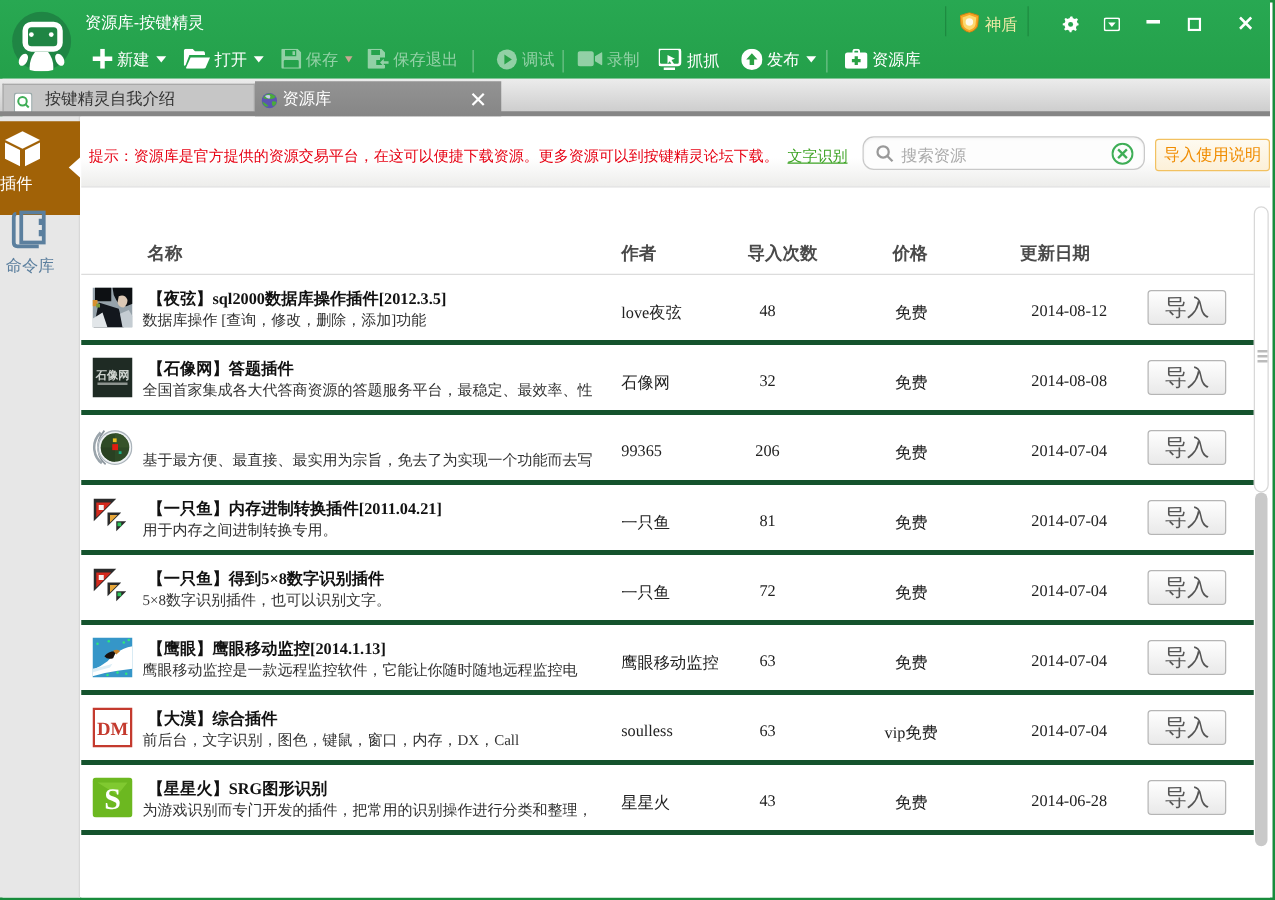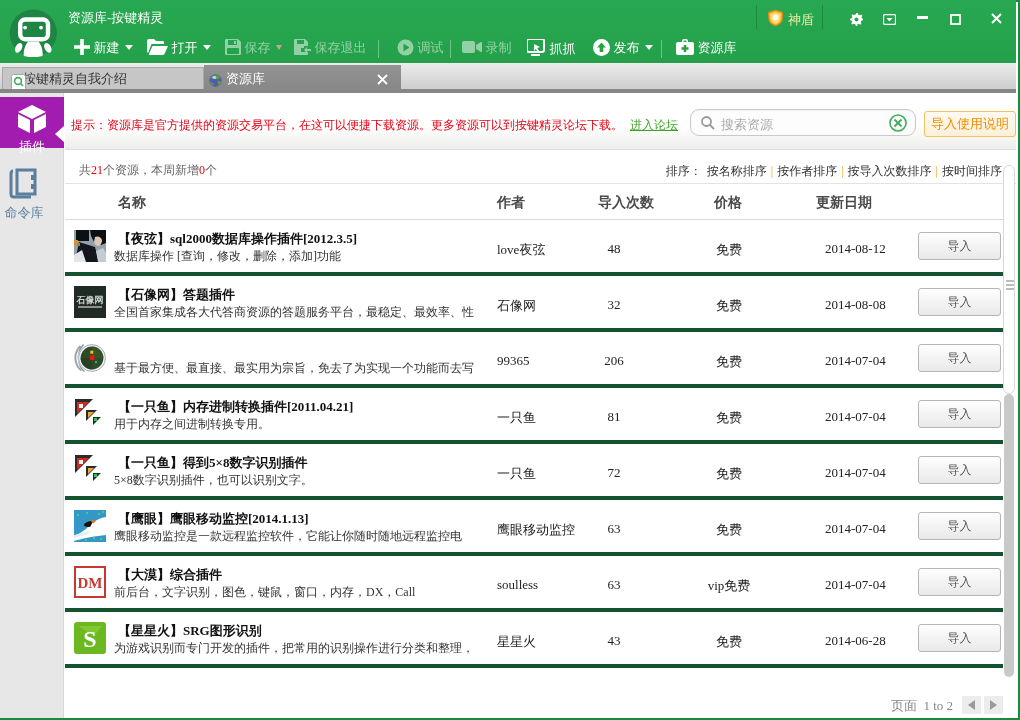--- a/index.html
+++ b/index.html
@@ -19,21 +19,21 @@
 .caret { display:inline-block; width:0; height:0; border-left:4px solid transparent; border-right:4px solid transparent; border-top:5px solid #fff; vertical-align:middle; margin-left:5px; margin-bottom:2px; }
 
 .wctl { position:absolute; top:8px; color:#fff; } .wctl svg { display:block; }
 
 #tabbar { position:absolute; left:0; top:63px; width:1016px; height:30px; background:linear-gradient(#ececec,#c9c9c9); }
 #tab1 { position:absolute; left:2px; top:4px; width:202px; height:22px; background:#c6c6c6; border:1px solid #a9a9a9; border-bottom:none; color:#333; font-size:13px; line-height:22px; }
 #tab2 { position:absolute; left:204px; top:2px; width:197px; height:28px; background:linear-gradient(#939393,#868686); color:#fff; font-size:13px; line-height:28px; z-index:2; }
 #tabstrip { position:absolute; left:0; top:26px; width:1016px; height:4px; background:#868686; z-index:1; }
 
 #sidebar { position:absolute; left:0; top:93px; width:64px; height:625px; background:#e7e7e7; border-right:1px solid #d8d8d8; }
-#side1 { position:absolute; left:0; top:4px; width:64px; height:51px; background:#a21caf; color:#fff; font-size:13px; text-align:center; }
+#side1 { position:absolute; left:0; top:4px; width:64px; height:75px; background:#a16207; color:#fff; font-size:13px; }
 #side1 .notch { position:absolute; right:0; top:29px; width:0; height:0; border-top:8px solid transparent; border-bottom:8px solid transparent; border-right:9px solid #fff; }
 #side2 { position:absolute; left:0; top:68px; width:48px; height:62px; color:#5b7f9e; font-size:13px; text-align:center; }
 
 #content { position:absolute; left:65px; top:93px; width:951px; height:625px; background:#fff; }
 
 #hintbar { position:absolute; left:0; top:0; width:951px; height:57px; background:linear-gradient(#ffffff 60%,#ededeb); border-bottom:1px solid #dedede; }
 #hinttext { position:absolute; left:6px; top:24px; color:#e60012; font-size:12px; white-space:nowrap; }
 #forumlink { color:#3da324; text-decoration:underline; }
 #searchbox { position:absolute; left:625px; top:16px; width:226px; height:27px; background:#fdfdfd; border:1px solid #c9c9c9; border-radius:9px; box-shadow:inset 0 1px 2px rgba(0,0,0,0.05); }
 #searchbox .ph { position:absolute; left:30px; top:6px; color:#aaa; font-size:13px; }
@@ -47,21 +47,21 @@
 
 #thead { position:absolute; left:0; top:92px; width:938px; height:35px; border-bottom:1px solid #dcdcdc; color:#4a4a4a; font-size:14px; font-weight:bold; } #thead span { top:9px; }
 .row { position:absolute; left:0; width:938px; height:56px; border-bottom:4px solid #14532d; }
 .ricon { position:absolute; left:9px; top:10px; width:32px; height:32px; }
 .rtitle { position:absolute; left:53px; top:10px; font-size:13px; font-weight:bold; color:#111; white-space:nowrap; }
 .rsub { position:absolute; left:49px; top:28px; font-size:12px; color:#333; white-space:nowrap; }
 .rauthor { position:absolute; left:432px; top:21px; font-size:13px; color:#222; }
 .rcount { position:absolute; left:509px; width:80px; top:21px; font-size:13px; color:#222; text-align:center; }
 .rprice { position:absolute; left:624px; width:80px; top:21px; font-size:13px; color:#222; text-align:center; }
 .rdate { position:absolute; left:760px; top:21px; font-size:13px; color:#222; }
-.rbtn { position:absolute; left:853px; top:12px; width:83px; height:28px; background:linear-gradient(#fefefe,#e9e9e9); border:1px solid #b5b5b5; border-radius:3px; color:#555; font-size:12px; text-align:center; line-height:26px; }
+.rbtn { position:absolute; left:853px; top:12px; width:63px; height:28px; background:linear-gradient(#fefefe,#e9e9e9); border:1px solid #b5b5b5; border-radius:3px; color:#555; font-size:18px; text-align:center; line-height:26px; }
 
 #footer { position:absolute; left:0; top:574px; width:951px; height:51px; }
 #pageinfo { position:absolute; right:63px; top:30px; color:#888; font-size:13px; }
 .pbtn { position:absolute; top:29px; width:19px; height:18px; background:#ececec; text-align:center; }
 .tri-l { display:inline-block; width:0; height:0; border-top:5px solid transparent; border-bottom:5px solid transparent; border-right:7px solid #9a9a9a; margin-top:4px; }
 .tri-r { display:inline-block; width:0; height:0; border-top:5px solid transparent; border-bottom:5px solid transparent; border-left:7px solid #9a9a9a; margin-top:4px; }
 
 #sbtrack { position:absolute; left:1003px; top:160px; width:12px; height:510px; }
 #sbthumb { position:absolute; left:0; top:5px; width:12px; height:229px; background:#fff; border:1px solid #d8d8d8; border-radius:6px; }
 #sbrest { position:absolute; left:1px; top:234px; width:10px; height:283px; background:#c9c9c9; border-radius:5px; }
@@ -158,21 +158,21 @@
       </svg>
     </div>
 </div>
 <div id="tabbar">
   <div id="tab1">
     <svg width="15" height="17" viewBox="0 0 15 17" style="position:absolute;left:8px;top:6px;">
         <rect x="0.5" y="0.5" width="14" height="16" rx="2" fill="#fff" stroke="#9aa"></rect>
         <circle cx="7" cy="7" r="3.4" fill="none" stroke="#3fae57" stroke-width="1.6"></circle>
         <line x1="9.3" y1="9.3" x2="12" y2="12" stroke="#3fae57" stroke-width="1.6"></line>
       </svg>
-    <span style="margin-left:20px;">按键精灵自我介绍</span>
+    <span style="margin-left:33px;">按键精灵自我介绍</span>
   </div>
   <div id="tab2">
     <svg width="13" height="13" viewBox="0 0 18 18" style="position:absolute;left:5px;top:9px;">
         <circle cx="9" cy="9" r="8.5" fill="#5a55b0"></circle>
         <path d="M2 6 Q4 2 9 1 Q14 1.5 16 5 Q13 8 9 7 Q5 7.5 2 6 Z" fill="#4aaa3c"></path>
         <path d="M1 10 Q5 12 8 15 Q5 16.5 3 14 Q1.5 12 1 10 Z" fill="#4aaa3c"></path>
         <path d="M12 10 Q15 9 17 11 Q16 14 13 15.5 Q11 13 12 10 Z" fill="#4aaa3c"></path>
         <path d="M4 4 Q7 2 9.5 3 Q11 5 9 7 Q6 7 4 4 Z" fill="#c8c8f0"></path>
       </svg>
     <span style="margin-left:22px;">资源库</span>
@@ -197,38 +197,34 @@
       <path d="M6 4 Q4 4 4 7 L4 27 Q4 30 7 30 L24 30" fill="none" stroke="#5b7f9e" stroke-width="3"></path>
       <rect x="10" y="3" width="18" height="24" fill="none" stroke="#5b7f9e" stroke-width="3"></rect>
       <rect x="24" y="8" width="4" height="5" fill="#5b7f9e"></rect>
       <rect x="24" y="17" width="4" height="5" fill="#5b7f9e"></rect>
     </svg>
     <div>命令库</div>
   </div>
 </div>
 <div id="content">
   <div id="hintbar">
-    <div id="hinttext">提示：资源库是官方提供的资源交易平台，在这可以便捷下载资源。更多资源可以到按键精灵论坛下载。<a id="forumlink" style="margin-left:7px;">进入论坛</a></div>
+    <div id="hinttext">提示：资源库是官方提供的资源交易平台，在这可以便捷下载资源。更多资源可以到按键精灵论坛下载。<a id="forumlink" style="margin-left:7px;">文字识别</a></div>
     <div id="searchbox">
       <svg width="16" height="16" viewBox="0 0 16 16" style="position:absolute;left:9px;top:5px;">
         <circle cx="6.5" cy="6.5" r="4.5" fill="none" stroke="#999" stroke-width="1.8"></circle>
         <line x1="10" y1="10" x2="14" y2="14" stroke="#999" stroke-width="1.8"></line>
       </svg>
       <span class="ph">搜索资源</span>
       <svg width="18" height="18" viewBox="0 0 18 18" style="position:absolute;right:8px;top:4px;">
         <circle cx="9" cy="9" r="8" fill="none" stroke="#3fae57" stroke-width="1.6"></circle>
         <line x1="5.5" y1="5.5" x2="12.5" y2="12.5" stroke="#3fae57" stroke-width="1.8"></line>
         <line x1="12.5" y1="5.5" x2="5.5" y2="12.5" stroke="#3fae57" stroke-width="1.8"></line>
       </svg>
     </div>
     <div id="impbtn">导入使用说明</div>
-  </div>
-  <div id="statsrow">
-    <div id="stats">共<b>21</b>个资源，本周新增<b>0</b>个</div>
-    <div id="sorts">排序：<span style="display:inline-block;width:5px;"></span>按名称排序<i>|</i>按作者排序<i>|</i>按导入次数排序<i>|</i>按时间排序</div>
   </div>
   <div id="thead">
     <span style="position:absolute;left:53px;">名称</span>
     <span style="position:absolute;left:432px;">作者</span>
     <span style="position:absolute;left:533px;text-align:right;">导入次数</span>
     <span style="position:absolute;left:649px;">价格</span>
     <span style="position:absolute;left:751px;">更新日期</span>
   </div>
 
   <div class="row" style="top:127px;">
@@ -364,25 +360,20 @@
         <text x="16" y="25" font-size="24" fill="#fff" text-anchor="middle" font-weight="bold">S</text>
       </svg>
     <div class="rtitle">【星星火】SRG图形识别</div>
     <div class="rsub">为游戏识别而专门开发的插件，把常用的识别操作进行分类和整理，</div>
     <div class="rauthor">星星火</div>
     <div class="rcount">43</div>
     <div class="rprice">免费</div>
     <div class="rdate">2014-06-28</div>
     <div class="rbtn">导入</div>
   </div>
-  <div id="footer">
-    <div id="pageinfo">页面&nbsp; 1 to 2</div>
-    <div class="pbtn" style="right:35px;"><span class="tri-l"></span></div>
-    <div class="pbtn" style="right:13px;"><span class="tri-r"></span></div>
-  </div>
 </div>
 <div id="sbtrack">
   <div id="sbthumb">
       <div style="position:absolute;left:2px;top:114px;width:8px;height:1.5px;background:#bbb;"></div>
       <div style="position:absolute;left:2px;top:118px;width:8px;height:1.5px;background:#bbb;"></div>
       <div style="position:absolute;left:2px;top:122px;width:8px;height:1.5px;background:#bbb;"></div>
     </div>
   <div id="sbrest"></div>
 </div>
 

